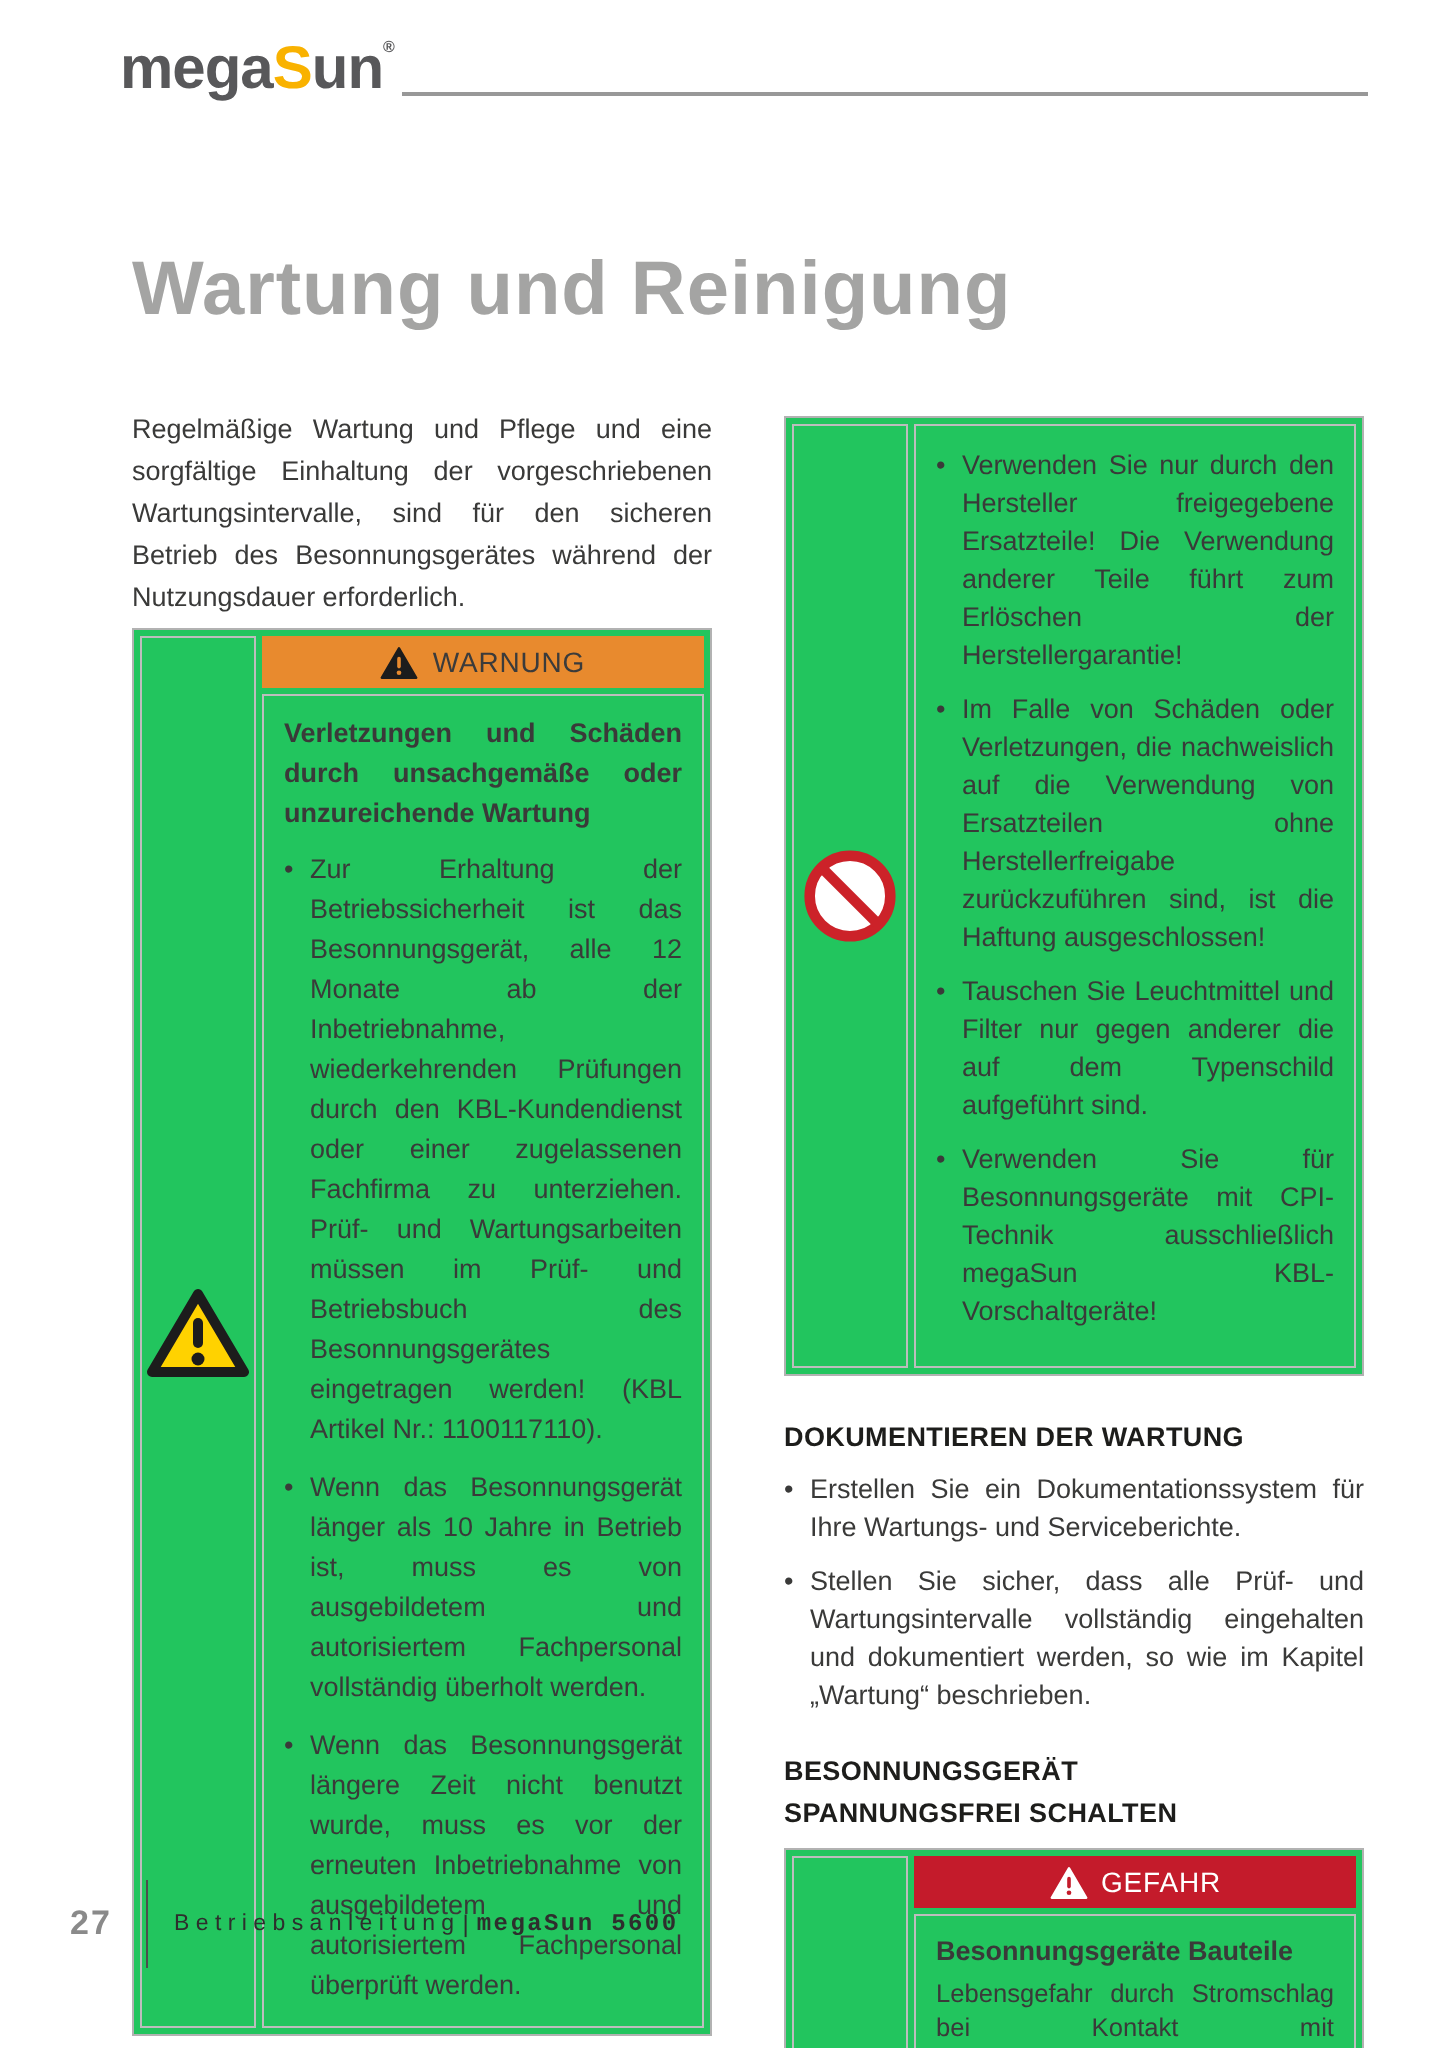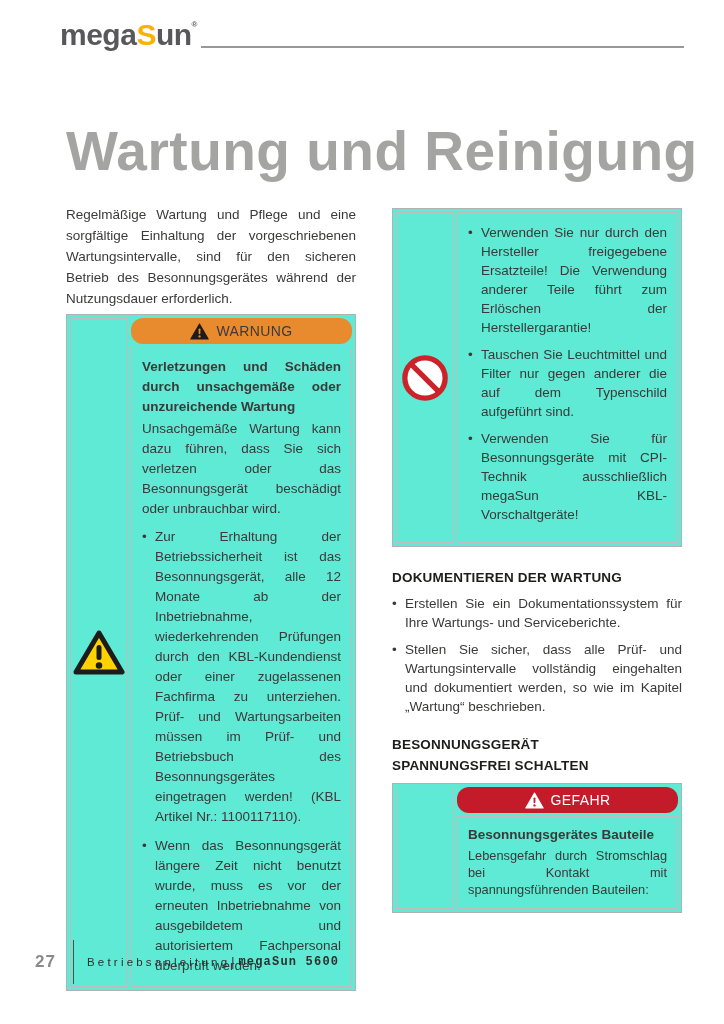--- a/index.html
+++ b/index.html
@@ -10,37 +10,37 @@
 
   
   .header{position:absolute;top:20px;left:60px;right:40px;display:flex;align-items:flex-end;}
   .logo{font-size:30px;font-weight:bold;letter-spacing:-0.5px;line-height:1;color:#58585a;white-space:nowrap;}
   .logo .accent{color:#f9b200;}
   .logo .reg{font-size:8px;vertical-align:18px;color:#58585a;}
   .header-rule{flex:1;border-bottom:2px solid #989898;margin-left:4px;margin-bottom:2px;}
 
   
   .page-title{
-    position:absolute;top:84px;left:66px;
-    font-size:55px;font-weight:bold;letter-spacing:0.5px;color:#a4a4a3;line-height:1.1;
+    position:absolute;top:100px;left:66px;
+    font-size:38px;font-weight:bold;letter-spacing:0.5px;color:#a4a4a3;line-height:1.1;
   }
 
   
   .columns{position:absolute;top:204px;left:66px;display:flex;gap:36px;}
   .col{width:290px;}
   .body-text{font-size:13.5px;line-height:21px;text-align:justify;color:#3a3a39;}
 
   
-  .alert-box{border:1px solid #b2b2b2;padding:3px;display:flex;gap:3px;background:#5eead4;margin-top:4px;}
+  .alert-box{border:1px solid #b2b2b2;padding:3px;display:flex;gap:3px;background:#22c55e;margin-top:4px;}
   .icon-col{border:1px solid #bdbdbd;width:56px;flex:none;display:flex;align-items:center;justify-content:center;}
   .content-col{flex:1;display:flex;flex-direction:column;gap:3px;min-width:0;}
   .alert-header{height:26px;display:flex;align-items:center;justify-content:center;gap:7px;}
   .alert-header .hdr-label{font-size:14px;letter-spacing:0.4px;}
-  .alert-warning .alert-header{background:#e88a2e;color:#3b3b3b;border-radius:12px;}
-  .alert-danger  .alert-header{background:#c41b2b;color:#ffffff;border-radius:12px;}
+  .alert-warning .alert-header{background:#e88a2e;color:#3b3b3b;}
+  .alert-danger  .alert-header{background:#c41b2b;color:#ffffff;}
   .alert-body{border:1px solid #bdbdbd;padding:9px 10px 10px 10px;flex:1;}
   .alert-body .alert-title{font-weight:bold;font-size:13.5px;line-height:20px;text-align:justify;margin:0 0 2px 0;}
   .alert-body p.alert-text{margin:2px 0 0 0;font-size:13.5px;line-height:20px;text-align:justify;}
 
   ul.bullets{list-style:none;margin:8px 0 0 0;padding:0;}
   ul.bullets li{position:relative;padding-left:13px;font-size:13.5px;line-height:20px;text-align:justify;margin-bottom:9px;}
   ul.bullets li:last-child{margin-bottom:0;}
   ul.bullets li::before{content:"\2022";position:absolute;left:0;top:0;}
 
   
@@ -102,43 +102,44 @@
           <div class="alert-header">
             <svg class="tri-small" viewBox="0 0 104 94">
               <path d="M52 6 L100 88 L4 88 Z" fill="#1c1c1c" stroke="#1c1c1c" stroke-width="6" stroke-linejoin="round"></path>
               <rect x="47" y="30" width="10" height="32" rx="5" fill="#E88A2E"></rect>
               <circle cx="52" cy="74" r="6.5" fill="#E88A2E"></circle>
             </svg>
             <span class="hdr-label">WARNUNG</span>
           </div>
           <div class="alert-body">
             <p class="alert-title">Verletzungen und Schäden durch unsachgemäße oder unzureichende Wartung</p>
-            <p class="alert-text">Unsachgemäße Wartung kann dazu führen, dass Sie sich verletzen oder das Besonnungsgerät beschädigt oder unbrauchbar wird.</p>
             <ul class="bullets">
               <li>Zur Erhaltung der Betriebssicherheit ist das Besonnungsgerät, alle 12 Monate ab der Inbetriebnahme, wiederkehrenden Prüfungen durch den KBL-Kundendienst oder einer zugelassenen Fachfirma zu unterziehen. Prüf- und Wartungsarbeiten müssen im Prüf- und Betriebsbuch des Besonnungsgerätes eingetragen werden! (KBL Artikel Nr.: 1100117110).</li>
+              <li>Wenn das Besonnungsgerät länger als 10 Jahre in Betrieb ist, muss es von ausgebildetem und autorisiertem Fachpersonal vollständig überholt werden.</li>
               <li>Wenn das Besonnungsgerät längere Zeit nicht benutzt wurde, muss es vor der erneuten Inbetriebnahme von ausgebildetem und autorisiertem Fachpersonal überprüft werden.</li>
             </ul>
           </div>
         </div>
       </div>
     </div>
 
     <div class="col">
 
       <div class="alert-box parts-box">
         <div class="icon-col">
           <svg class="prohibit" viewBox="0 0 100 100">
             <circle cx="50" cy="50" r="42" fill="#ffffff" stroke="#CC2229" stroke-width="11"></circle>
             <line x1="22" y1="22" x2="78" y2="78" stroke="#CC2229" stroke-width="11"></line>
           </svg>
         </div>
         <div class="content-col">
           <div class="alert-body">
             <ul class="bullets">
               <li>Verwenden Sie nur durch den Hersteller freigegebene Ersatzteile! Die Verwendung anderer Teile führt zum Erlöschen der Herstellergarantie!</li>
+              <li>Im Falle von Schäden oder Verletzungen, die nachweislich auf die Verwendung von Ersatzteilen ohne Herstellerfreigabe zurückzuführen sind, ist die Haftung ausgeschlossen!</li>
               <li>Tauschen Sie Leuchtmittel und Filter nur gegen anderer die auf dem Typenschild aufgeführt sind.</li>
               <li>Verwenden Sie für Besonnungsgeräte mit CPI-Technik ausschließlich megaSun KBL-Vorschaltgeräte!</li>
             </ul>
           </div>
         </div>
       </div>
 
       <div class="doc-section">
         <h2 class="section-heading">DOKUMENTIEREN DER WARTUNG</h2>
         <ul class="bullets">
@@ -156,21 +157,21 @@
         <div class="content-col">
           <div class="alert-header">
             <svg class="tri-small" viewBox="0 0 104 94">
               <path d="M52 6 L100 88 L4 88 Z" fill="#ffffff" stroke="#ffffff" stroke-width="6" stroke-linejoin="round"></path>
               <rect x="47" y="30" width="10" height="32" rx="5" fill="#C41B2B"></rect>
               <circle cx="52" cy="74" r="6.5" fill="#C41B2B"></circle>
             </svg>
             <span class="hdr-label">GEFAHR</span>
           </div>
           <div class="alert-body">
-            <p class="alert-title">Besonnungsgerätes Bauteile</p>
+            <p class="alert-title">Besonnungsgeräte Bauteile</p>
             <p class="alert-text">Lebensgefahr durch Stromschlag bei Kontakt mit spannungsführenden Bauteilen:</p>
 
           </div>
         </div>
       </div>
 
     </div>
   </div>
 
   <div class="footer">

